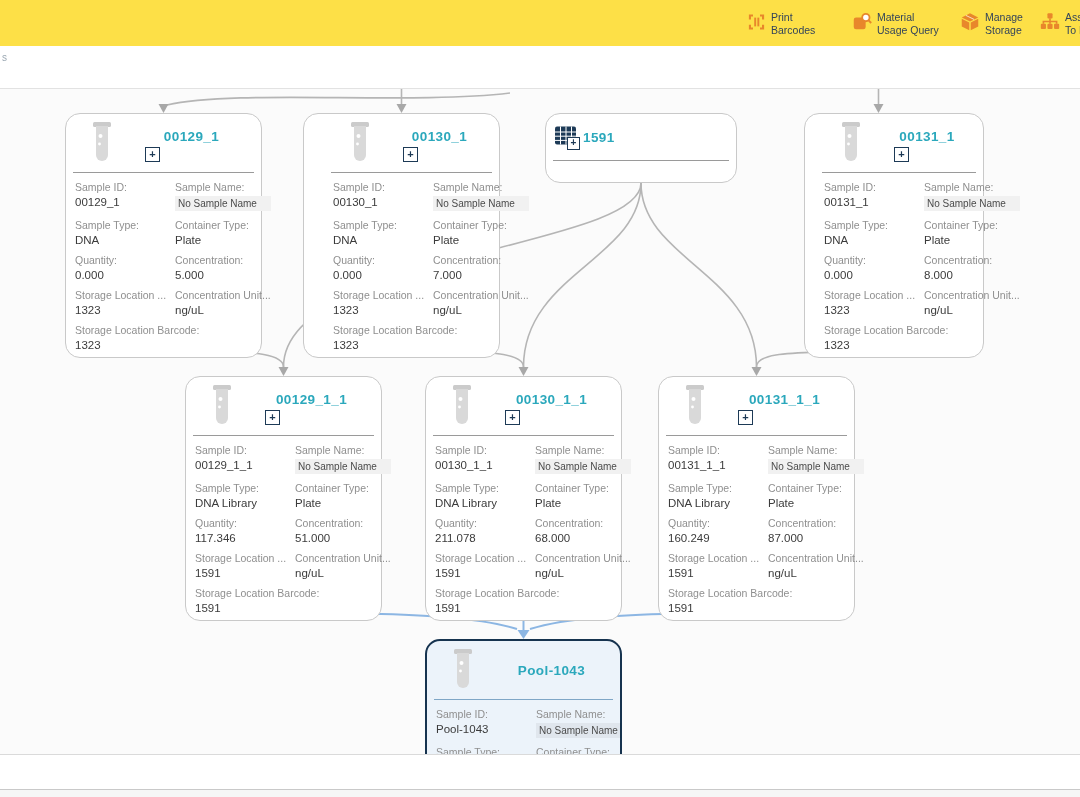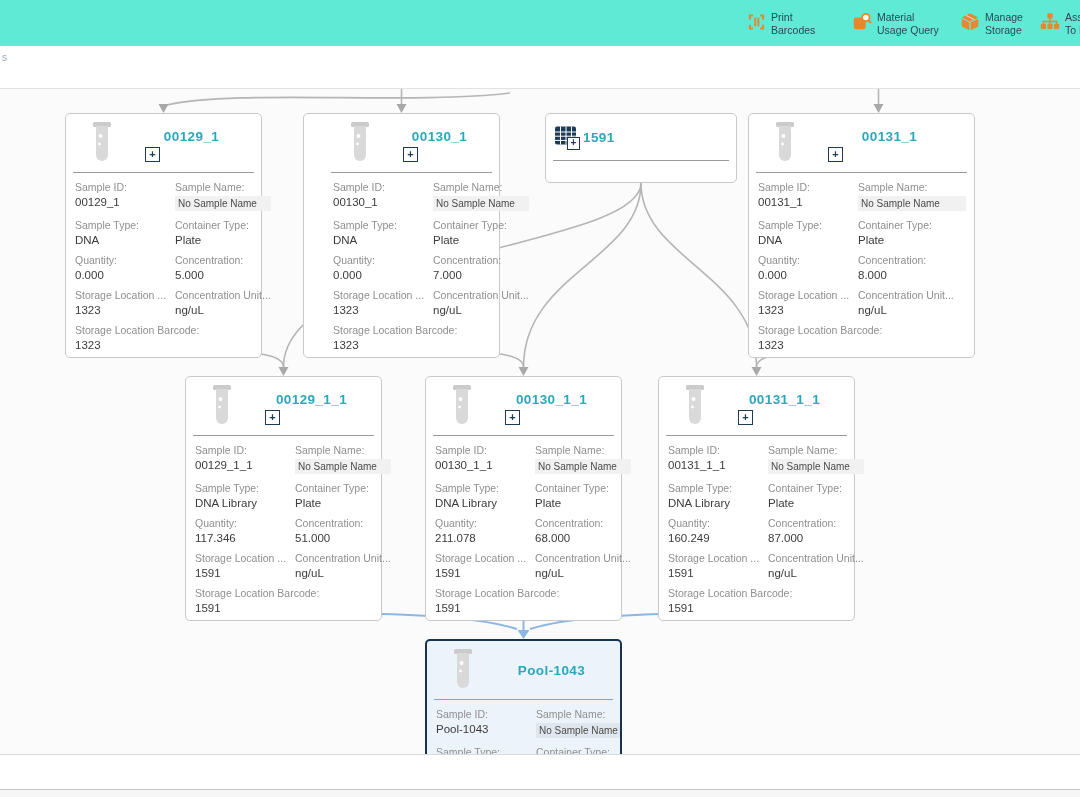--- a/index.html
+++ b/index.html
@@ -1,34 +1,34 @@
 <!DOCTYPE html>
 <html><head>
 <meta charset="utf-8">
 <style>
   html,body{margin:0;padding:0;background:#fff;}
   #app{position:relative;width:1080px;height:797px;overflow:hidden;background:#fff;
        font-family:"Liberation Sans",sans-serif;}
 
   
-  .toolbar{position:absolute;left:0;top:0;width:1080px;height:46px;background:#5eead4;overflow:hidden;}
+  .toolbar{position:absolute;left:0;top:0;width:1080px;height:46px;background:#fde047;overflow:hidden;}
   .tb-item{position:absolute;top:11px;display:flex;align-items:flex-start;gap:4px;cursor:pointer;}
   .tb-item svg{flex:0 0 auto;}
   .tb-label{font-size:10.5px;line-height:1.2;color:#33445a;white-space:nowrap;}
 
   
   .stray{position:absolute;left:2px;top:52px;font-size:10px;color:#9aa7b2;}
 
   
   .panel{position:absolute;left:0;top:88px;width:1080px;height:667px;background:#fbfbfb;
          border-top:1px solid #e2e2e2;border-bottom:1px solid #dadada;overflow:hidden;box-sizing:border-box;}
   .connectors{position:absolute;left:0;top:0;width:1080px;height:667px;}
 
   
-  .card{position:absolute;background:#fff;border:1px solid #c9c9c9;border-radius:5px;box-sizing:border-box;}
+  .card{position:absolute;background:#fff;border:1px solid #c9c9c9;border-radius:15px;box-sizing:border-box;}
   .card.selected{background:#ecf3fa;border:2px solid #16334f;}
   .card-header{position:relative;height:58px;}
   .card.plate .card-header{height:36px;}
   .tube-wrap{position:absolute;left:20px;top:7px;}
   .card-title{position:absolute;left:62px;right:6px;top:15px;text-align:center;color:#2ba8bc;
               font-weight:bold;font-size:13.5px;letter-spacing:.4px;white-space:nowrap;overflow:hidden;cursor:pointer;}
   .card.selected .card-title{top:22px;}
   .expand-badge{position:absolute;left:79px;top:33px;width:13px;height:13px;border:1.5px solid #1d3a56;
                 background:#fff;color:#1d3a56;font-size:11px;line-height:12px;font-weight:bold;
                 text-align:center;cursor:pointer;box-sizing:content-box;}
@@ -258,21 +258,21 @@
         <div class="card plate" style="left: 545px; top: 24px; width: 192px; height: 70px;">
           <div class="plate-head card-header">
             <span class="plate-icon-wrap"><span><svg width="24" height="24" viewBox="0 0 24 24">
                   <rect x="1" y="2.5" width="21" height="18" rx="2" fill="#1d3a57"></rect>
                   <path d="M1,8 H22 M6.5,2.5 V20.5 M12,2.5 V20.5 M17.5,2.5 V20.5 M1,12.2 H22 M1,16.4 H22" stroke="#fff" stroke-width="1" fill="none"></path>
                 </svg></span><span class="plate-badge">+</span></span>
             <span class="card-title-inline">1591</span>
           </div>
           <div class="card-divider"></div>
         </div>
-        <div class="card" style="left: 748px; top: 24px; width: 227px;">
+        <div class="card" style="left: 804px; top: 24px; width: 180px; padding-left: 10px;">
           <div class="card-header">
             <span class="tube-wrap"><svg width="32" height="44" viewBox="0 0 32 44">
                 <rect x="7" y="1" width="18" height="5" rx="1.5" fill="#cbcbcb"></rect>
                 <path d="M10,5 h12 v29 a6,6 0 0 1 -12,0 z" fill="#d9d9d9"></path>
                 <circle cx="14.5" cy="15" r="2" fill="#fff"></circle>
                 <circle cx="13.5" cy="23" r="1.4" fill="#fff"></circle>
               </svg></span>
             <span class="card-title">00131_1</span>
             <span class="expand-badge">+</span>
           </div>

